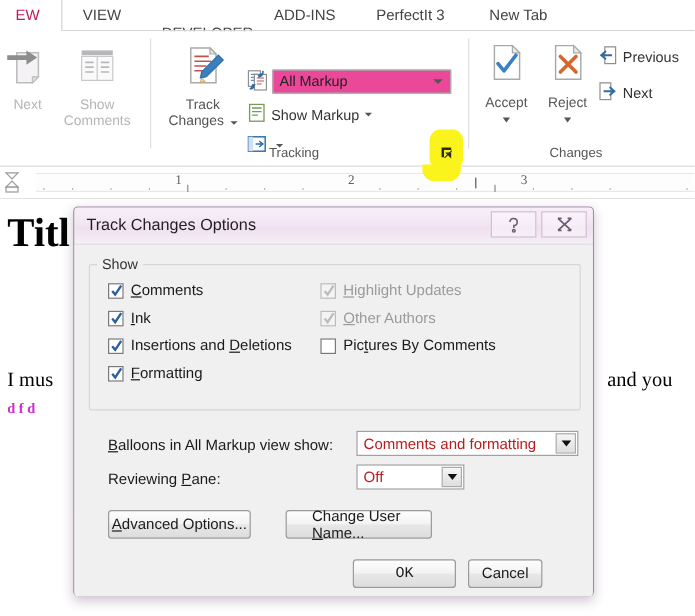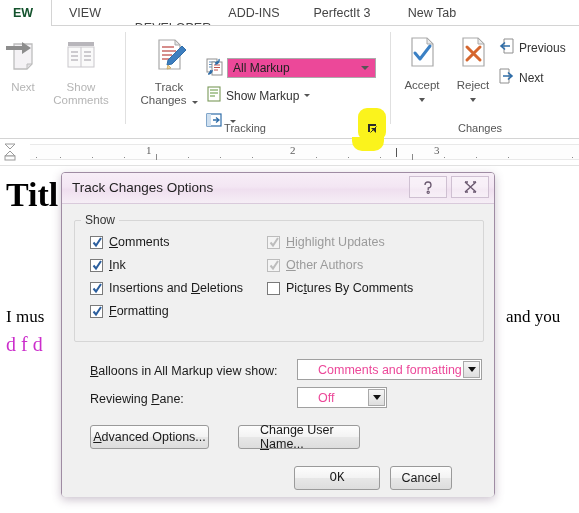--- a/index.html
+++ b/index.html
@@ -16,21 +16,21 @@
   .ribbon-tabs {
     position: absolute; left: 0; top: 0; width: 579px; height: 26px;
     background: #ffffff;
   }
   .tab {
     position: absolute; top: 0; height: 26px;
     font-size: 12.5px; color: #444444;
     display: flex; align-items: center; justify-content: center;
     padding: 0 6px; white-space: nowrap;
   }
-  .tab.active { color: #14532d; font-weight: bold; }
+  .tab.active { color: #be185d; }
   .tabs-underline {
     position: absolute; left: 52px; top: 25px; width: 527px; height: 1px;
     background: #d4d4d4;
   }
   .tab-active-edge {
     position: absolute; left: 51px; top: 0px; width: 1px; height: 26px;
     background: #d4d4d4;
   }
 
   .ribbon-body {
@@ -168,21 +168,21 @@
   .cbrow .cl { margin-left: 6px; font-size: 12.5px; color: #1a1a1a; }
   .cbrow.dis .cl { color: #9b9b9b; }
   .u { text-decoration: underline; }
 
   .fieldlabel { position: absolute; font-size: 12.5px; color: #1a1a1a; white-space: nowrap; }
 
   .sel {
     position: absolute; height: 21px; border: 1px solid #a0a0a0; background: #ffffff;
     display: flex; align-items: center;
   }
-  .sel .selval { font-size: 12.5px; color: #ec4899; padding-left: 20px; white-space: nowrap; }
+  .sel .selval { font-size: 12.5px; color: #b91c1c; padding-left: 5px; white-space: nowrap; }
   .sel .selbtn {
     position: absolute; right: 1px; top: 1px; width: 17px; height: 17px;
     background: linear-gradient(to bottom, #f6f6f6, #dedede);
     border: 1px solid #a9a9a9;
     display: flex; align-items: center; justify-content: center;
   }
   .sel .selbtn i {
     width: 0; height: 0; display: block;
     border-left: 4px solid transparent; border-right: 4px solid transparent;
     border-top: 5px solid #111;
@@ -410,21 +410,21 @@
     <div class="rnum" style="left:290px;">2</div>
     <div class="rnum" style="left:434px;">3</div>
     <div class="yellow-blob" style="left:352px;top:-2px;width:32px;height:14px;border-radius:0 0 10px 10px;"></div>
     <div class="tick" style="left:396px;top:9px;width:1px;height:9px;background:#555;"></div>
   </div>
 
   <div class="doc">
     <div class="doc-h" style="left:6px;top:10px;font-size:34px;">Titl</div>
     <div class="doc-p" style="left:6px;top:141px;">I mus</div>
     <div class="doc-p" style="left:506px;top:141px;">and you</div>
-    <div class="doc-p" style="left:6px;top:167px;font-size:20px;">
+    <div class="doc-p" style="left:6px;top:167px;font-size:12px;font-weight:bold;">
       <span class="pink">d f d</span>
     </div>
   </div>
   <div class="scrollbar-edge"></div>
 
   <div class="dialog">
     <div class="dlg-titlebar">
       <div class="dlg-title">Track Changes Options</div>
       <div class="tb-btn" style="right:47px;">
         <svg width="14" height="15" viewBox="0 0 14 15">

